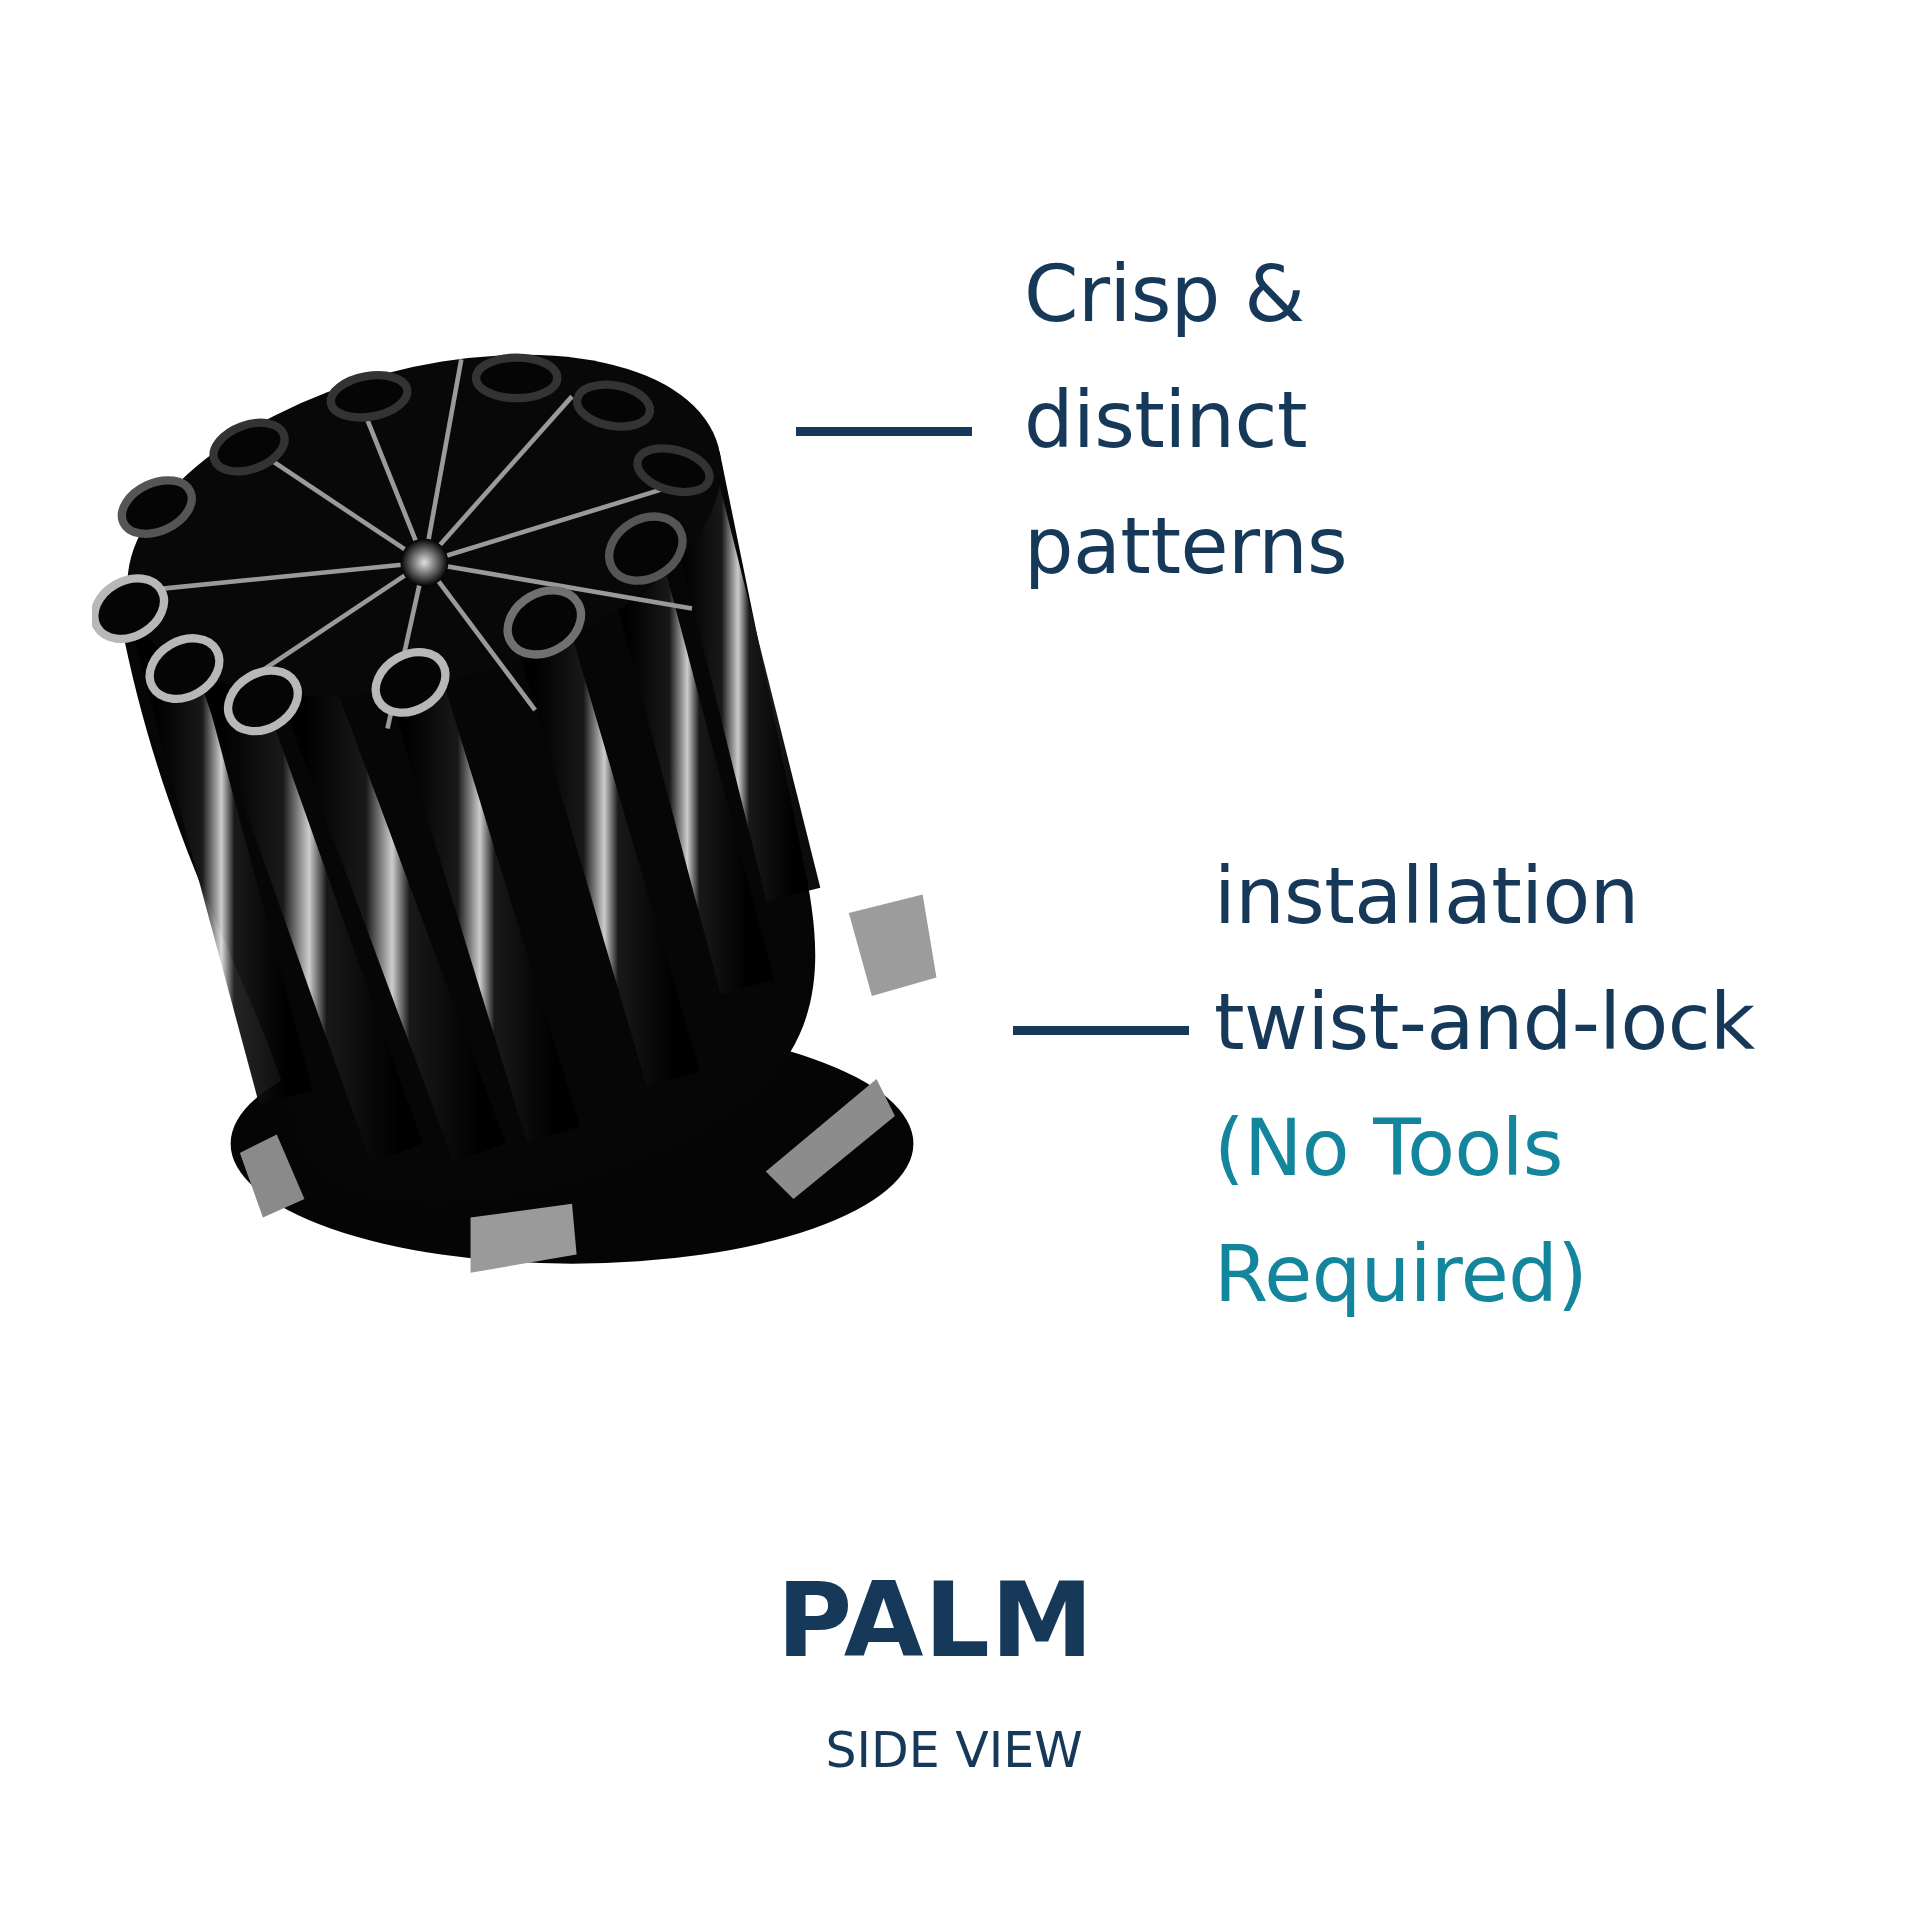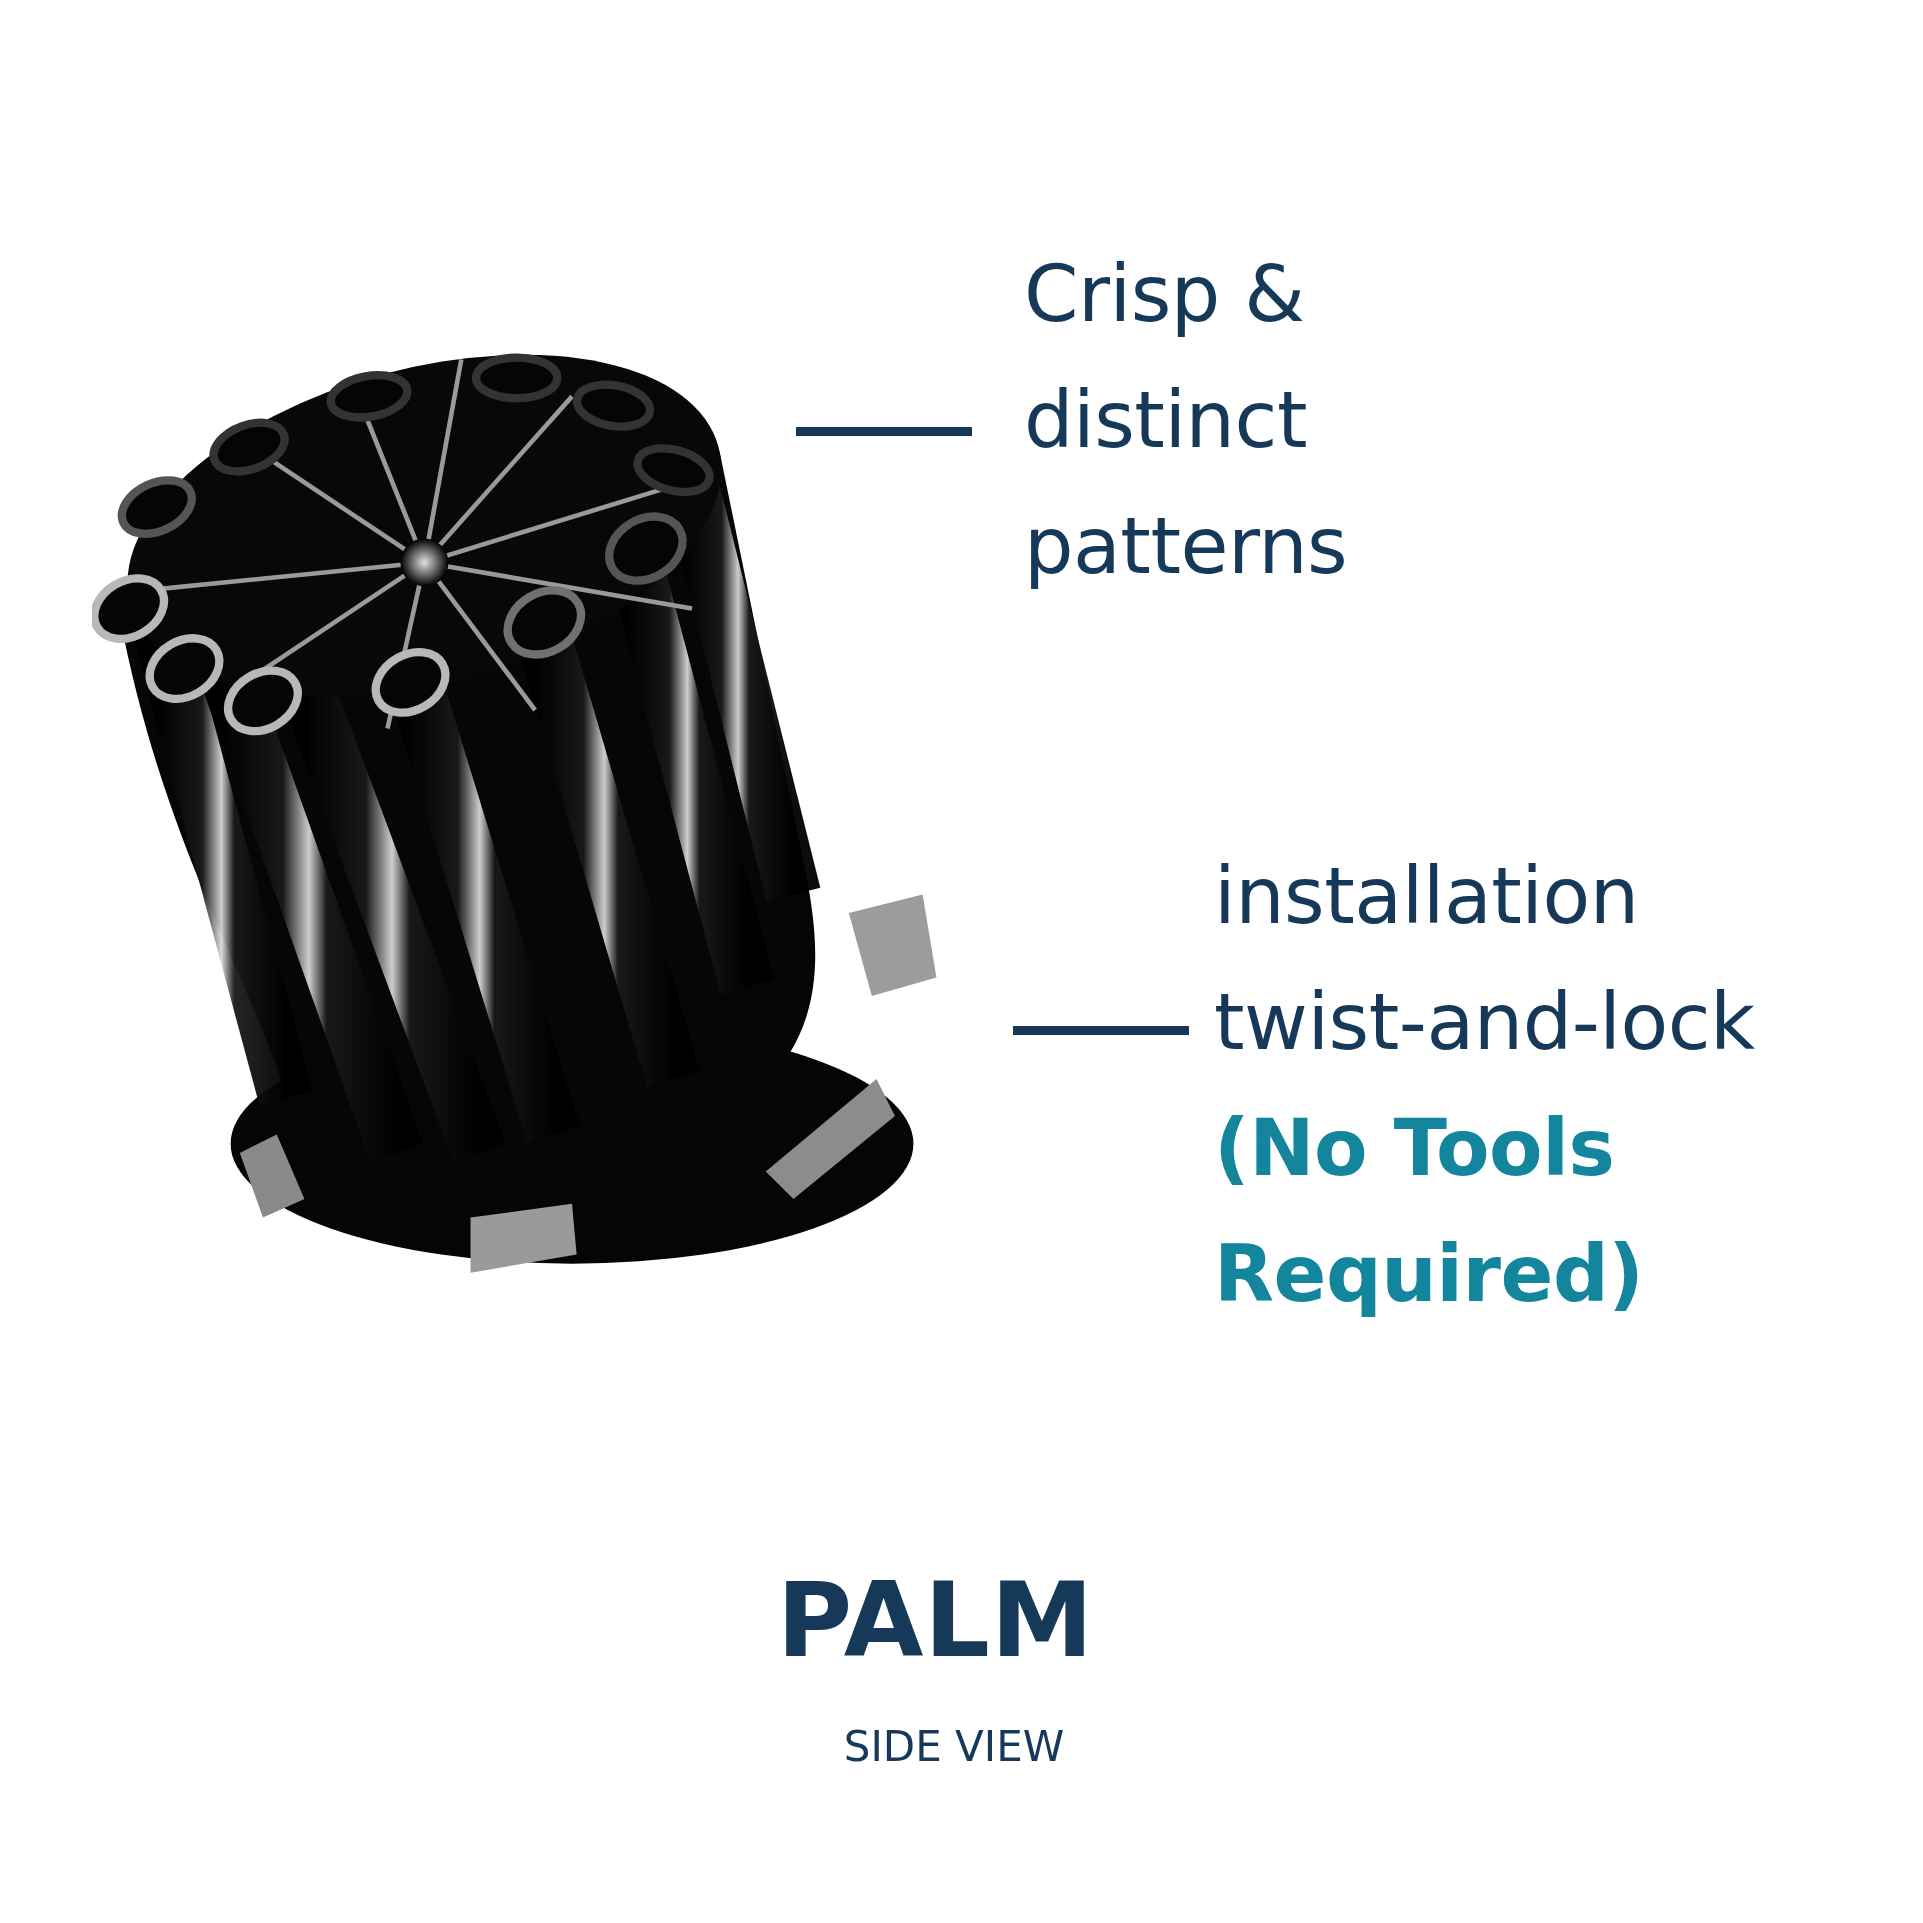--- a/index.html
+++ b/index.html
@@ -5,26 +5,26 @@
   html, body { margin: 0; padding: 0; background: #ffffff; }
   body { width: 1923px; height: 1923px; position: relative; overflow: hidden;
          font-family: "DejaVu Sans", "Liberation Sans", sans-serif; }
   .product { position: absolute; left: 92px; top: 341px; width: 877px; height: 978px; }
   .callout-line { position: absolute; height: 9.2px; background: #16395a; }
   .line-1 { left: 796px; top: 427px; width: 176px; }
   .line-2 { left: 1013px; top: 1026px; width: 176px; }
   .callout { position: absolute; color: #16395a; font-size: 78px; line-height: 126px; font-weight: 400; letter-spacing: -0.5px; }
   .callout-1 { left: 1024px; top: 231px; }
   .callout-2 { left: 1214px; top: 833px; }
-  .callout .note { color: #13859c; display: block; font-weight: bold; }
+  .callout .note { color: #13859c; display: block; }
   .callout span.l { display: block; }
   .title { position: absolute; left: 0; width: 1871px; top: 1560px; text-align: center;
            color: #16395a; font-size: 103px; font-weight: 700; letter-spacing: 0.9px; }
   .subtitle { position: absolute; left: 0; width: 1908px; top: 1722px; text-align: center;
-              color: #16395a; font-size: 42px; font-weight: 400; }
+              color: #16395a; font-size: 49px; font-weight: 400; }
 </style>
 </head>
 <body>
 
 <div class="product">
   <svg width="877" height="978" viewBox="0 0 950 1060" xmlns="http://www.w3.org/2000/svg">
     <defs>
       <linearGradient id="tube" x1="0" x2="1" y1="0" y2="0">
         <stop offset="0" stop-color="#000"></stop>
         <stop offset="0.35" stop-color="#1a1a1a"></stop>

